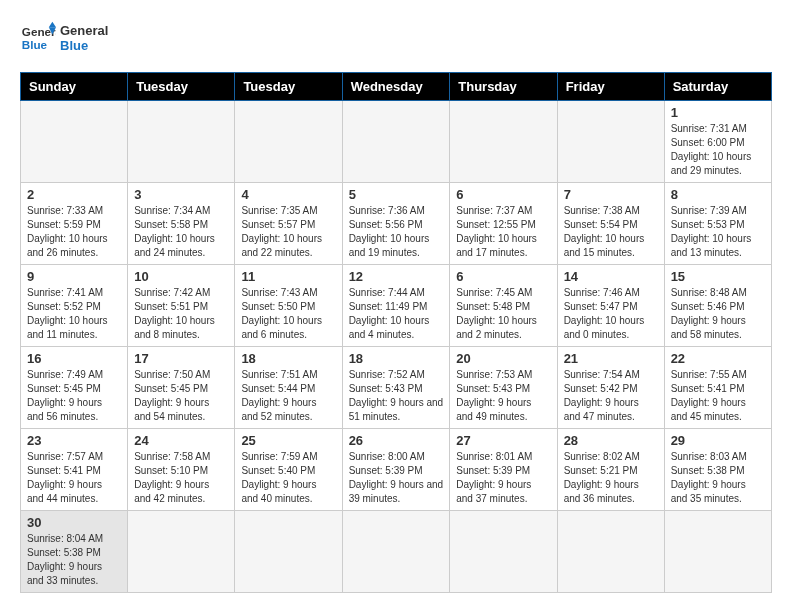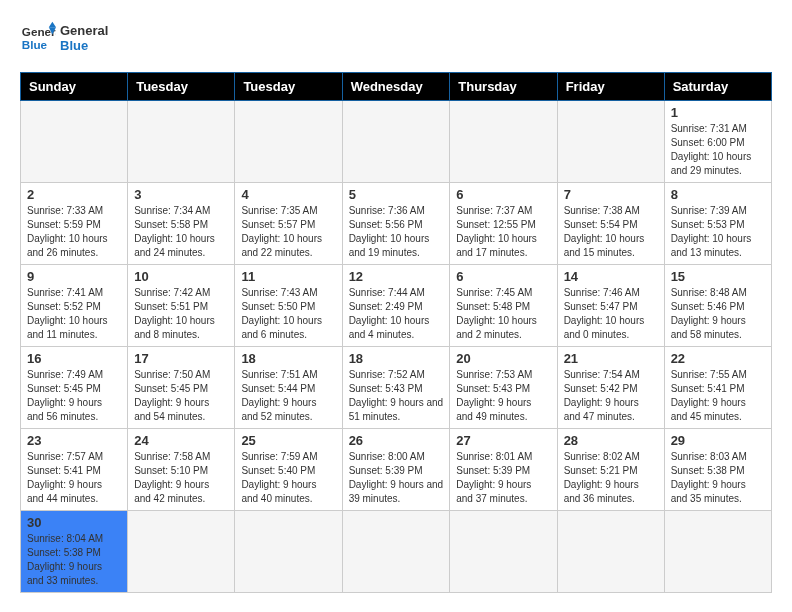--- a/index.html
+++ b/index.html
@@ -72,21 +72,21 @@
     }
     .day-info {
       font-size: 10px;
       color: #333;
       line-height: 1.4;
     }
     .last-row td {
       background: #f5f5f5;
     }
     .last-row td.has-day {
-      background: #3b82f6;
+      background: #e5e5e5;
     }
   </style>
 </head>
 <body>
 
 <div class="header-area">
   <div class="logo">
     <svg class="logo-icon" viewBox="0 0 40 40">
       <text x="2" y="18" font-size="13" font-family="Arial" font-weight="bold" fill="#333">General</text>
       <text x="2" y="32" font-size="13" font-family="Arial" font-weight="bold" fill="#1a75c4">Blue</text>
@@ -186,21 +186,21 @@
         </td>
         <td>
           <span class="day-number">11</span>
           <div class="day-info">Sunrise: 7:43 AM
 Sunset: 5:50 PM
 Daylight: 10 hours and 6 minutes.</div>
         </td>
         <td>
           <span class="day-number">12</span>
           <div class="day-info">Sunrise: 7:44 AM
-Sunset: 2:49 PM
+Sunset: 11:49 PM
 Daylight: 10 hours and 4 minutes.</div>
         </td>
         <td>
           <span class="day-number">6</span>
           <div class="day-info">Sunrise: 7:45 AM
 Sunset: 5:48 PM
 Daylight: 10 hours and 2 minutes.</div>
         </td>
         <td>
           <span class="day-number">14</span>

